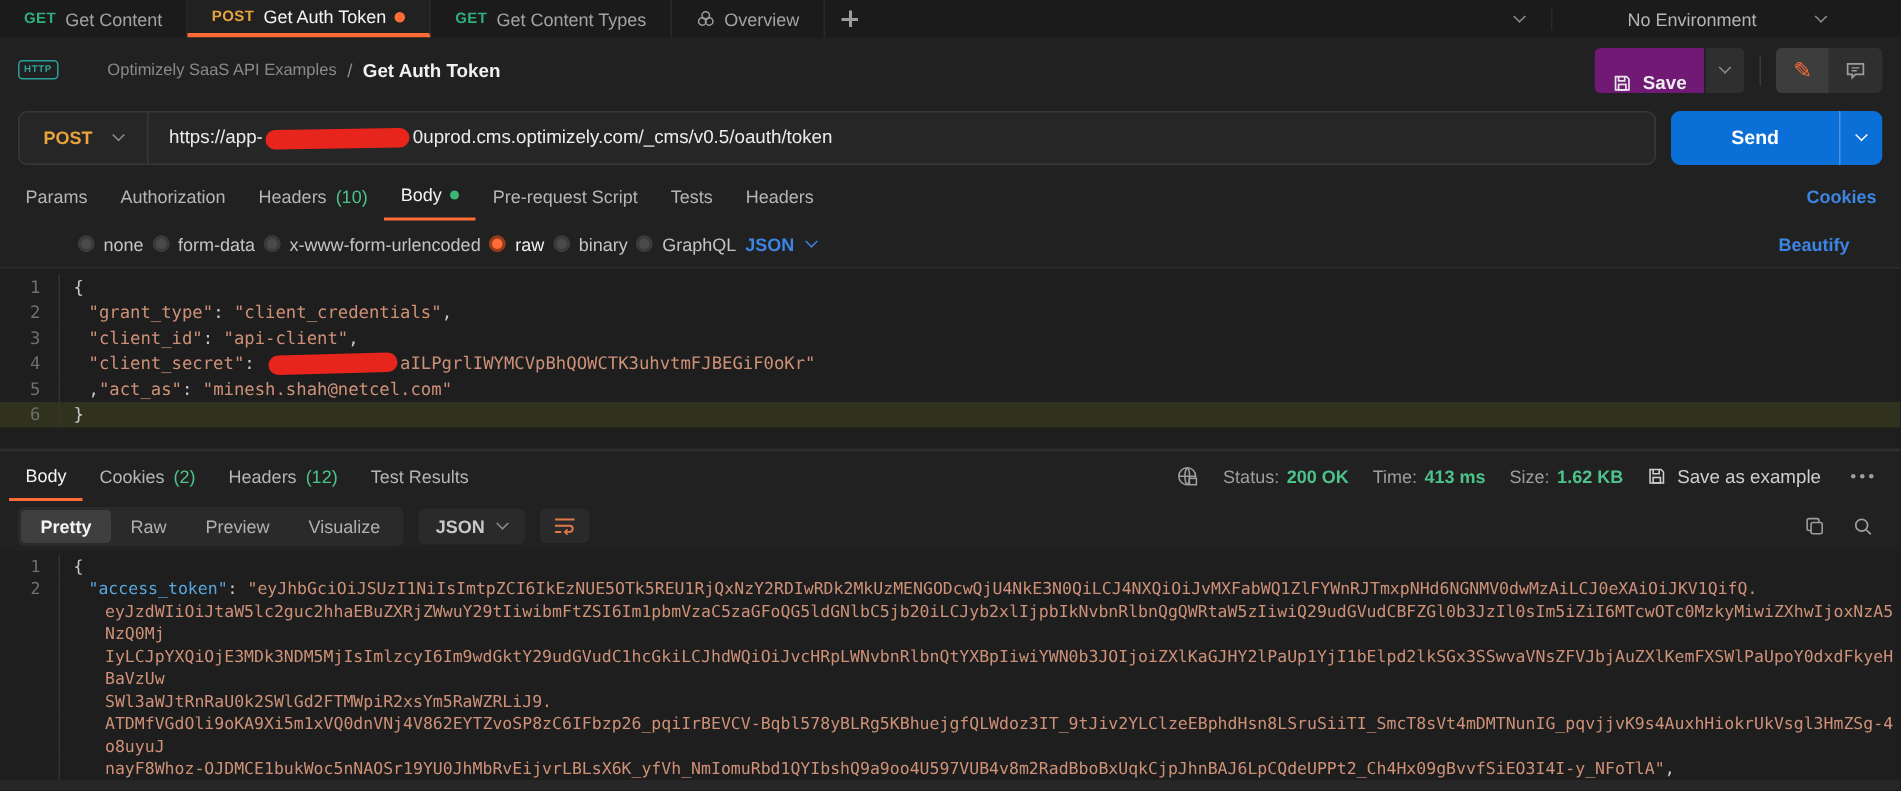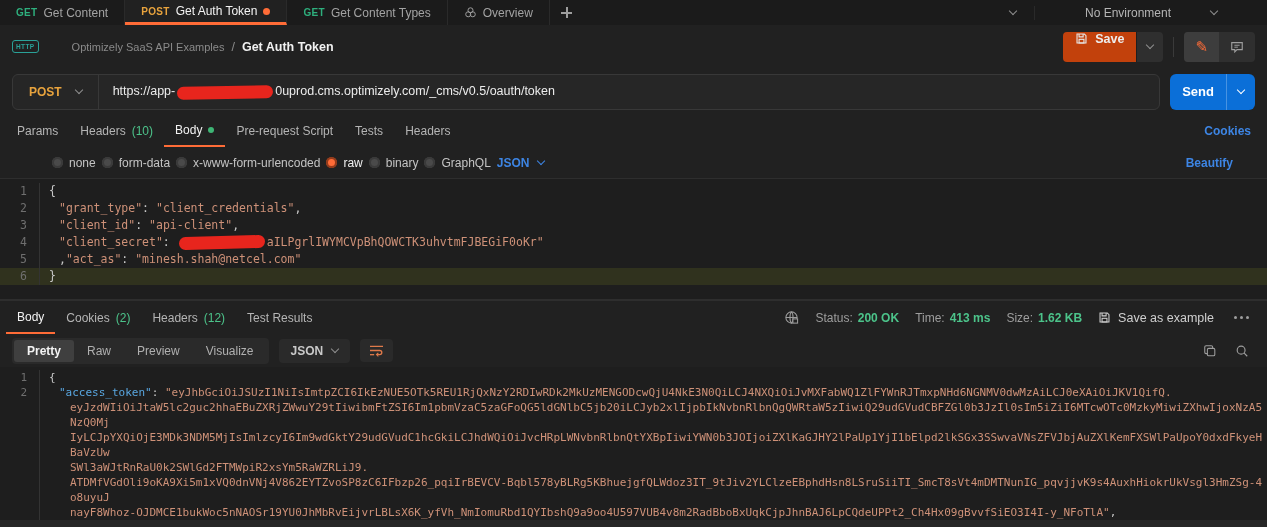--- a/index.html
+++ b/index.html
@@ -34,40 +34,40 @@
 
   
   .crumbrow { height:43px; flex:0 0 43px; display:flex; align-items:center; padding:0 12px; background:#212121; }
   .http-badge { border:1px solid #2aa198; color:#2aa198; font-size:6.5px; font-weight:bold;
                 padding:2px 3px; border-radius:3px; letter-spacing:.4px; margin-right:10px; }
   .crumb-col { color:#8a8a8a; font-size:11px;margin-left:23px; }
   .crumb-sep { color:#8a8a8a; font-size:12.5px; margin:0 7px; }
   .crumb-cur { color:#f1f1f1; font-size:12.5px; font-weight:bold; }
   .crumb-actions { margin-left:auto; display:flex; align-items:center; gap:10px; }
   .save-group { display:flex; align-items:stretch; height:30px; border-radius:4px; overflow:hidden; }
-  .save-main { display:flex; align-items:flex-start; gap:7px; background:#c2410c; padding:0 12px;
+  .save-main { display:flex; align-items:flex-end; gap:7px; background:#701a75; padding:0 12px;
                color:#ededed; font-size:12.5px; font-weight:bold; cursor:pointer; }
   .save-chev { display:flex; align-items:center; background:#2f2f2f; padding:0 10px;
                border-left:1px solid #1e1e1e; cursor:pointer; }
   .vdiv { width:1px; height:20px; background:#3a3a3a; }
   .edit-group { display:flex; align-items:stretch; height:30px; border-radius:4px; overflow:hidden; background:#2f2f2f; }
   .edit-seg { display:flex; align-items:center; padding:0 11px; cursor:pointer; }
   .edit-seg.pencil { background:#3d3d3d; color:#ff6c37; font-size:15px; }
 
   
   .urlrow { height:47px; flex:0 0 47px; display:flex; align-items:center; gap:10px; padding:0 12px; }
   .urlbox { flex:1; height:36px; background:#262626; border:1px solid #383838; border-radius:6px;
             display:flex; align-items:center; overflow:hidden; }
   .method { display:flex; align-items:center; gap:14px; padding:0 16px; color:#e8a33d;
             font-weight:bold; font-size:12px; cursor:pointer; }
   .url-div { width:1px; align-self:stretch; background:#383838; }
   .urltext { padding:0 14px; font-size:12.5px; color:#ececec; white-space:nowrap; cursor:text;text-align:right; }
   .sendbtn { height:36px; display:flex; align-items:stretch; border-radius:6px; overflow:hidden; }
   .send-main { background:#0b6fd8; color:#fff; font-weight:bold; font-size:13px;
-               display:flex; align-items:center; padding:0 12px; cursor:pointer; }
+               display:flex; align-items:center; padding:0 40px; cursor:pointer; }
   .send-chev { background:#0b6fd8; display:flex; align-items:center; padding:0 11px;
                border-left:1px solid rgba(255,255,255,.25); cursor:pointer; }
   .send-chev .chev { border-color:#fff; }
 
   
   .reqtabs { height:32px; flex:0 0 32px; display:flex; align-items:stretch; padding:0 6px; }
   .rtab { display:flex; align-items:center; gap:6px; padding:0 11px; font-size:12px; color:#b5b5b5; cursor:pointer; }
   .rtab.active { color:#f3f3f3; border-bottom:2px solid #ff6c37; }
   .rcount { color:#4cc38a; }
   .green-dot { width:6px; height:6px; border-radius:50%; background:#3eb575; }
@@ -219,20 +219,23 @@
         </div>
       <div class="send-chev">
           <span class="chev"></span>
         </div>
     </div>
   </div>
 
   <div class="reqtabs" id="req-tabs">
     <div class="rtab">
         <span>Params</span>
+      </div>
+      <div class="rtab">
+        <span>Authorization</span>
       </div>
       <div class="rtab">
         <span>Headers</span>
         <span class="rcount">(10)</span>
       </div>
       <div class="rtab active">
         <span>Body</span>
         <span class="green-dot"></span>
       </div>
       <div class="rtab">

